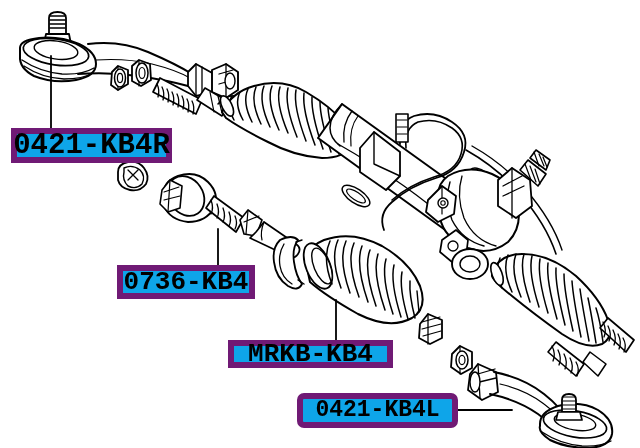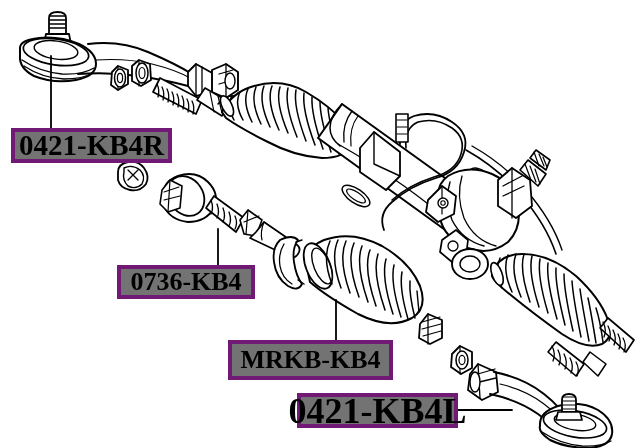--- a/index.html
+++ b/index.html
@@ -21,47 +21,48 @@
   #artwork {
     position: absolute;
     left: 0;
     top: 0;
     width: 640px;
     height: 448px;
   }
   .part-label {
     position: absolute;
     box-sizing: border-box;
-    background: #737373;
-    border: 4px solid #701a75;
+    background: #0ea5e9;
+    border: 6px solid #701a75;
     color: #000000;
-    font-family: Liberation Serif, serif;
+    font-family: Liberation Mono, monospace;
     font-weight: 700;
     display: flex;
     align-items: center;
     justify-content: center;
     letter-spacing: 0px;
     white-space: nowrap;
     line-height: 1;
   }
   #label-0421-KB4R {
     left: 11px;  top: 128px;  width: 161px; height: 35px;
     font-size: 29px;
   }
   #label-0422-KB4 {
     left: 117px; top: 265px;  width: 138px; height: 34px;
     font-size: 26px;
   }
   #label-MRKB-KB4 {
-    left: 228px; top: 340px;  width: 165px; height: 40px;
+    left: 228px; top: 340px;  width: 165px; height: 28px;
     font-size: 26px;
   }
   #label-0421-KB4L {
     left: 297px; top: 393px;  width: 161px; height: 35px;
-    font-size: 36px;
+    font-size: 23px;
+    border-radius: 7px;
   }
 </style>
 </head>
 <body>
 
 <div id="stage">
 
   <svg id="artwork" viewBox="0 0 640 448">
     <g fill="none" stroke="#000000" stroke-width="1.6" stroke-linecap="round" stroke-linejoin="round">
 

